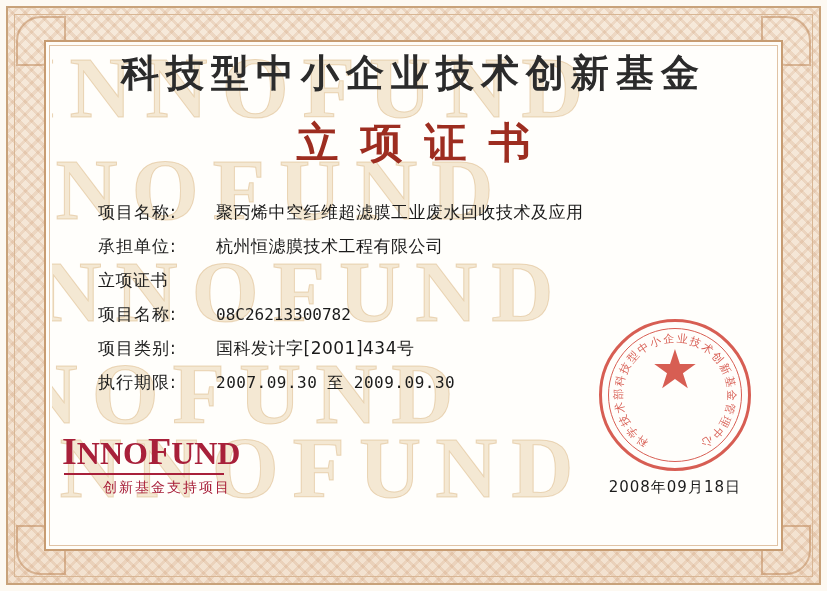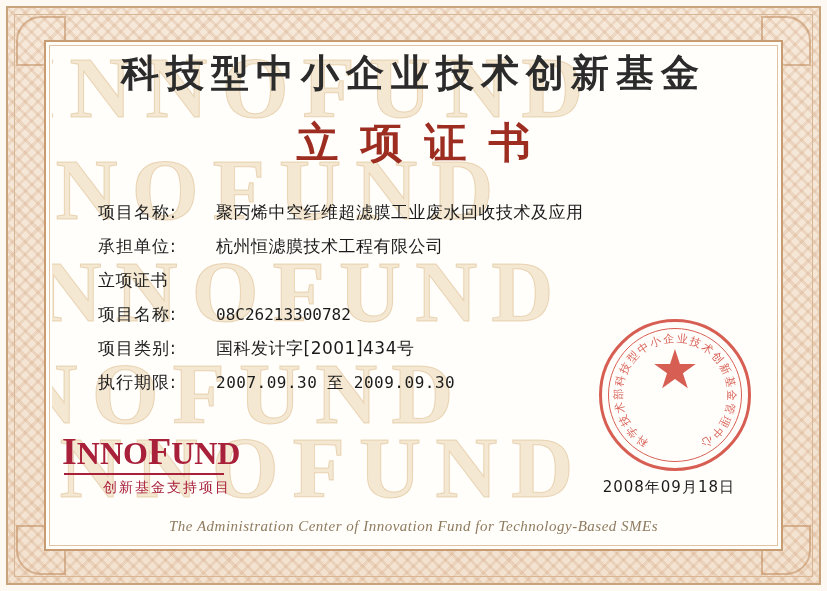--- a/index.html
+++ b/index.html
@@ -225,21 +225,21 @@
     left: 50%;
     top: 50%;
     font-family: "DejaVu Sans", sans-serif;
     font-size: 11px;
     color: #cf3b2f;
     transform-origin: 0 0;
   }
 
   .issue-date {
     position: absolute;
-    right: 40px;
+    right: 34px;
     bottom: 46px;
     font-family: "DejaVu Sans", sans-serif;
     font-size: 15px;
     color: #1b1b1b;
     letter-spacing: 1px;
   }
 
   .footer-en {
     position: absolute;
     left: 0; right: 0;
@@ -347,16 +347,15 @@
           <span style="transform: rotate(41.1905deg) translate(58px) rotate(90deg) translate(-5px, -6px);">中</span>
           <span style="transform: rotate(55deg) translate(58px) rotate(90deg) translate(-5px, -6px);">心</span>
         </div>
       <div class="seal-star">
           <span>★</span>
         </div>
     </div>
 
     <div class="issue-date">2008年09月18日</div>
 
-    <div class="footer-en">The Administration Center of Innovation Fund for Technology-Based SMEs</div>
 
   </div>
 </div>
 
 </body></html>

